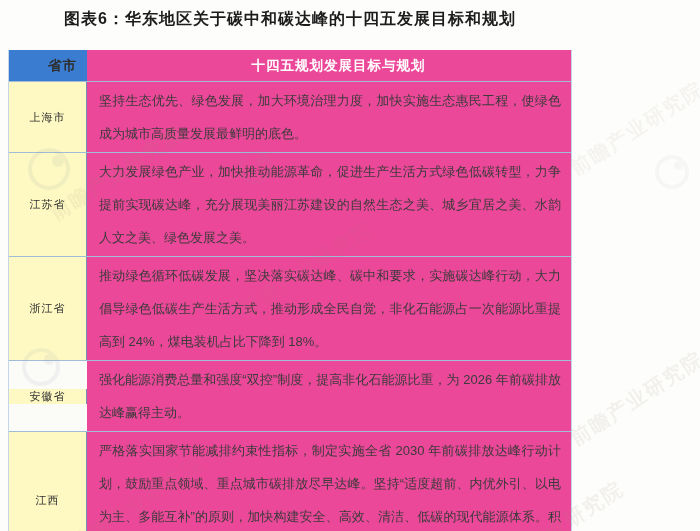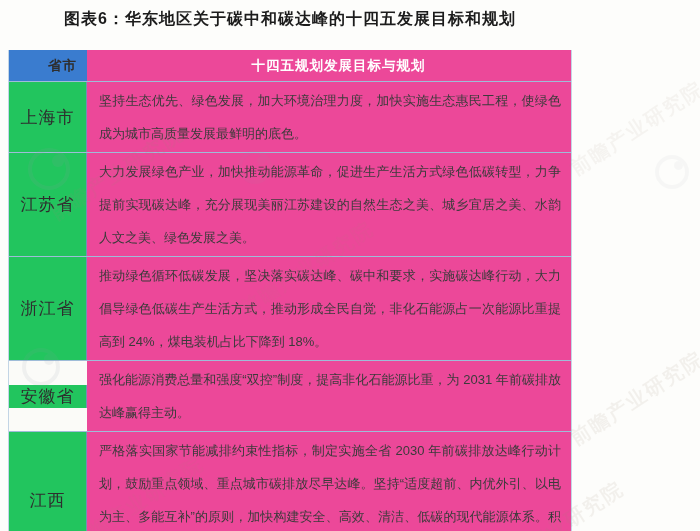--- a/index.html
+++ b/index.html
@@ -33,24 +33,24 @@
   .t-header .cell-prov,
   .t-header .cell-plan {
     display:flex; align-items:center; justify-content:center;
     font-size:13.5px; font-weight:bold; letter-spacing:1px;padding-left:29px;
   }
   .t-header .cell-prov { border-right:none; background:transparent; }
   .t-row { display:flex; border-top:1px solid #9fbcd8; }
   .t-row:first-of-type { border-top:1px solid #e9eff6; }
   .cell-prov {
     width:78px; flex:0 0 78px;
-    background:#22c55e;
+    background:#fef9c3;
     border-right:1px solid #7093b6;
     display:flex; align-items:center; justify-content:center;
-    font-size:17px; color:#2e2e2e;
+    font-size:11px; color:#2e2e2e;
     letter-spacing:1px;
   }
   .cell-plan {
     flex:1 1 auto;
     display:flex; align-items:center;
     padding:2px 10px 2px 12px;
     background:#ec4899;
   }
   .plan-text {
     width:100%;
@@ -128,21 +128,21 @@
       <div class="cell-prov">浙江省</div>
       <div class="cell-plan">
         <div class="plan-text">推动绿色循环低碳发展，坚决落实碳达峰、碳中和要求，实施碳达峰行动，大力倡导绿色低碳生产生活方式，推动形成全民自觉，非化石能源占一次能源比重提高到 24%，煤电装机占比下降到 18%。</div>
       </div>
     </div>
 
 
     <div class="t-row r4">
       <div class="cell-prov">安徽省</div>
       <div class="cell-plan">
-        <div class="plan-text">强化能源消费总量和强度“双控”制度，提高非化石能源比重，为 2031 年前碳排放达峰赢得主动。</div>
+        <div class="plan-text">强化能源消费总量和强度“双控”制度，提高非化石能源比重，为 2026 年前碳排放达峰赢得主动。</div>
       </div>
     </div>
 
     <div class="t-row r5">
       <div class="cell-prov">江西</div>
       <div class="cell-plan">
         <div class="plan-text">严格落实国家节能减排约束性指标，制定实施全省 2030 年前碳排放达峰行动计划，鼓励重点领域、重点城市碳排放尽早达峰。坚持“适度超前、内优外引、以电为主、多能互补”的原则，加快构建安全、高效、清洁、低碳的现代能源体系。积极稳妥发展光伏、风电、生物质能等新能源，力争装机达到 1900 万千瓦以上。</div>
       </div>
     </div>
 

